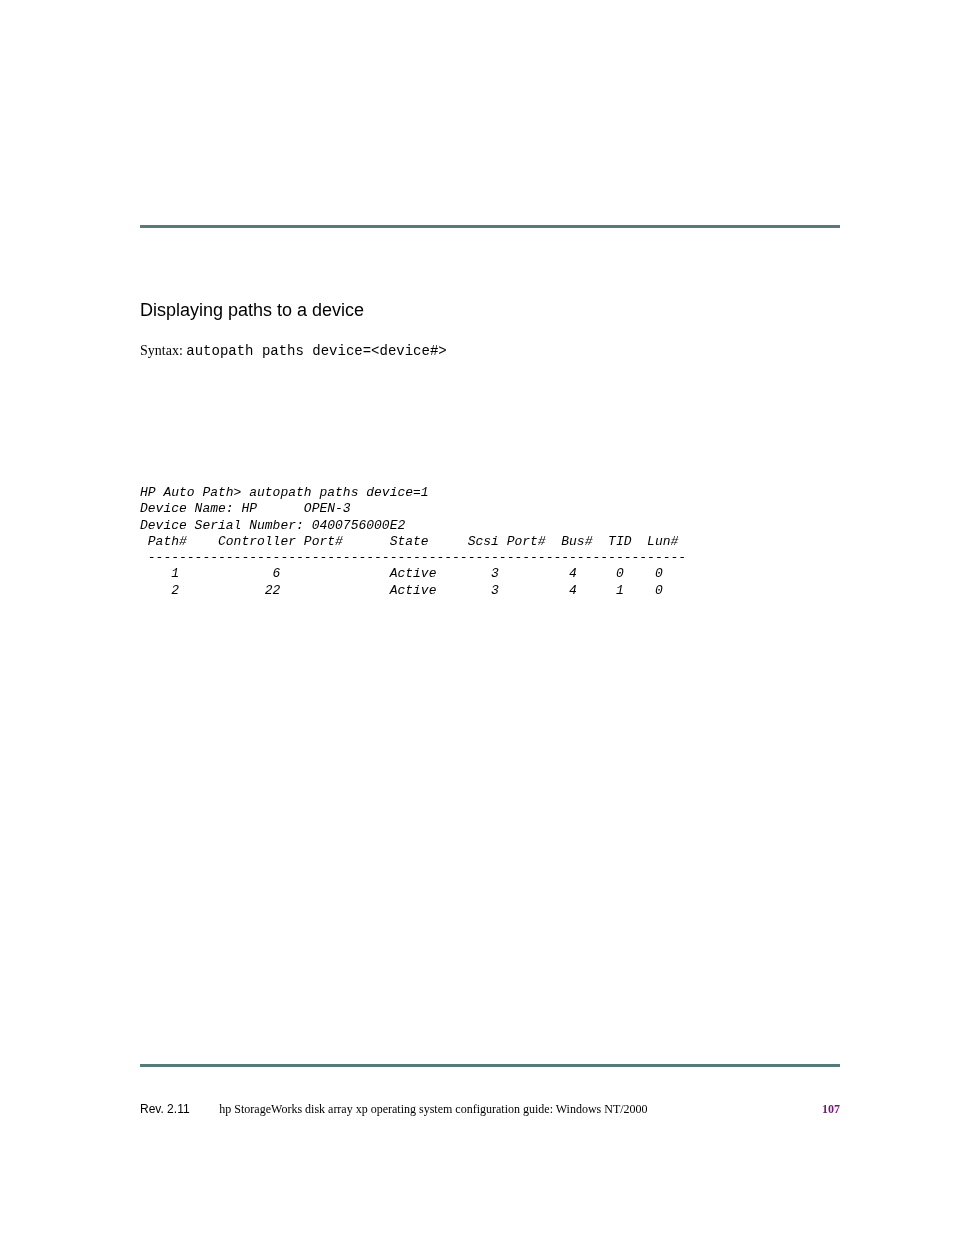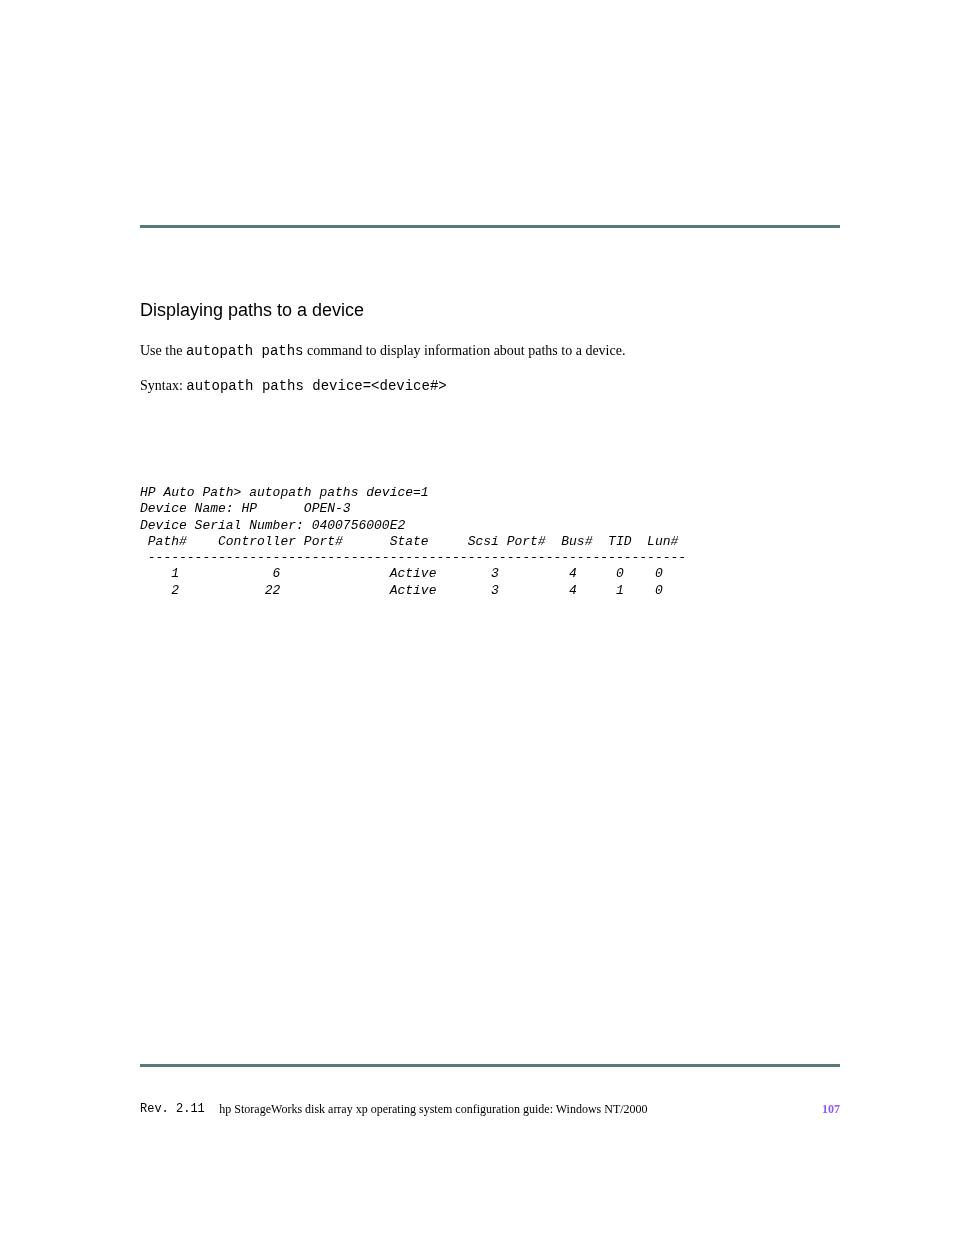--- a/index.html
+++ b/index.html
@@ -53,57 +53,54 @@
     font-size: 13px;
     white-space: pre;
     color: #000;
     line-height: 1.25;
     font-style: italic;
   }
   .footer-rev {
     position: absolute;
     top: 1102px;
     left: 140px;
-    font-family: Liberation Mono, monospace;
+    font-family: Liberation Sans, sans-serif;
     font-size: 12px;
     color: #000;
   }
   .footer-title {
     position: absolute;
     top: 1102px;
     left: 0;
     width: 867px;
     text-align: center;
     font-family: Georgia, 'Times New Roman', serif;
     font-size: 12px;
     color: #000;
   }
   .footer-page {
     position: absolute;
     top: 1102px;
     right: 114px;
     font-family: Georgia, 'Times New Roman', serif;
     font-size: 12px;
     font-weight: bold;
-    color: #8b5cf6;
+    color: #701a75;
   }
 </style>
 </head>
 <body>
 
 <div class="page">
 
   <div class="hr-top"></div>
 
   <div class="section-title">Displaying paths to a device</div>
 
   <div class="body-text">
-    <div class="para">
-      <span>Use the </span><span class="mono">autopath paths</span><span> command to display information about paths to a device.</span>
-    </div>
     <div class="para">
       <span>Syntax:</span> <span class="mono">autopath paths device=&lt;device#&gt;</span>
     </div>
   </div>
 
   <div class="console">HP Auto Path&gt; autopath paths device=1
 Device Name: HP      OPEN-3
 Device Serial Number: 0400756000E2
  Path#    Controller Port#      State     Scsi Port#  Bus#  TID  Lun#
  ---------------------------------------------------------------------

